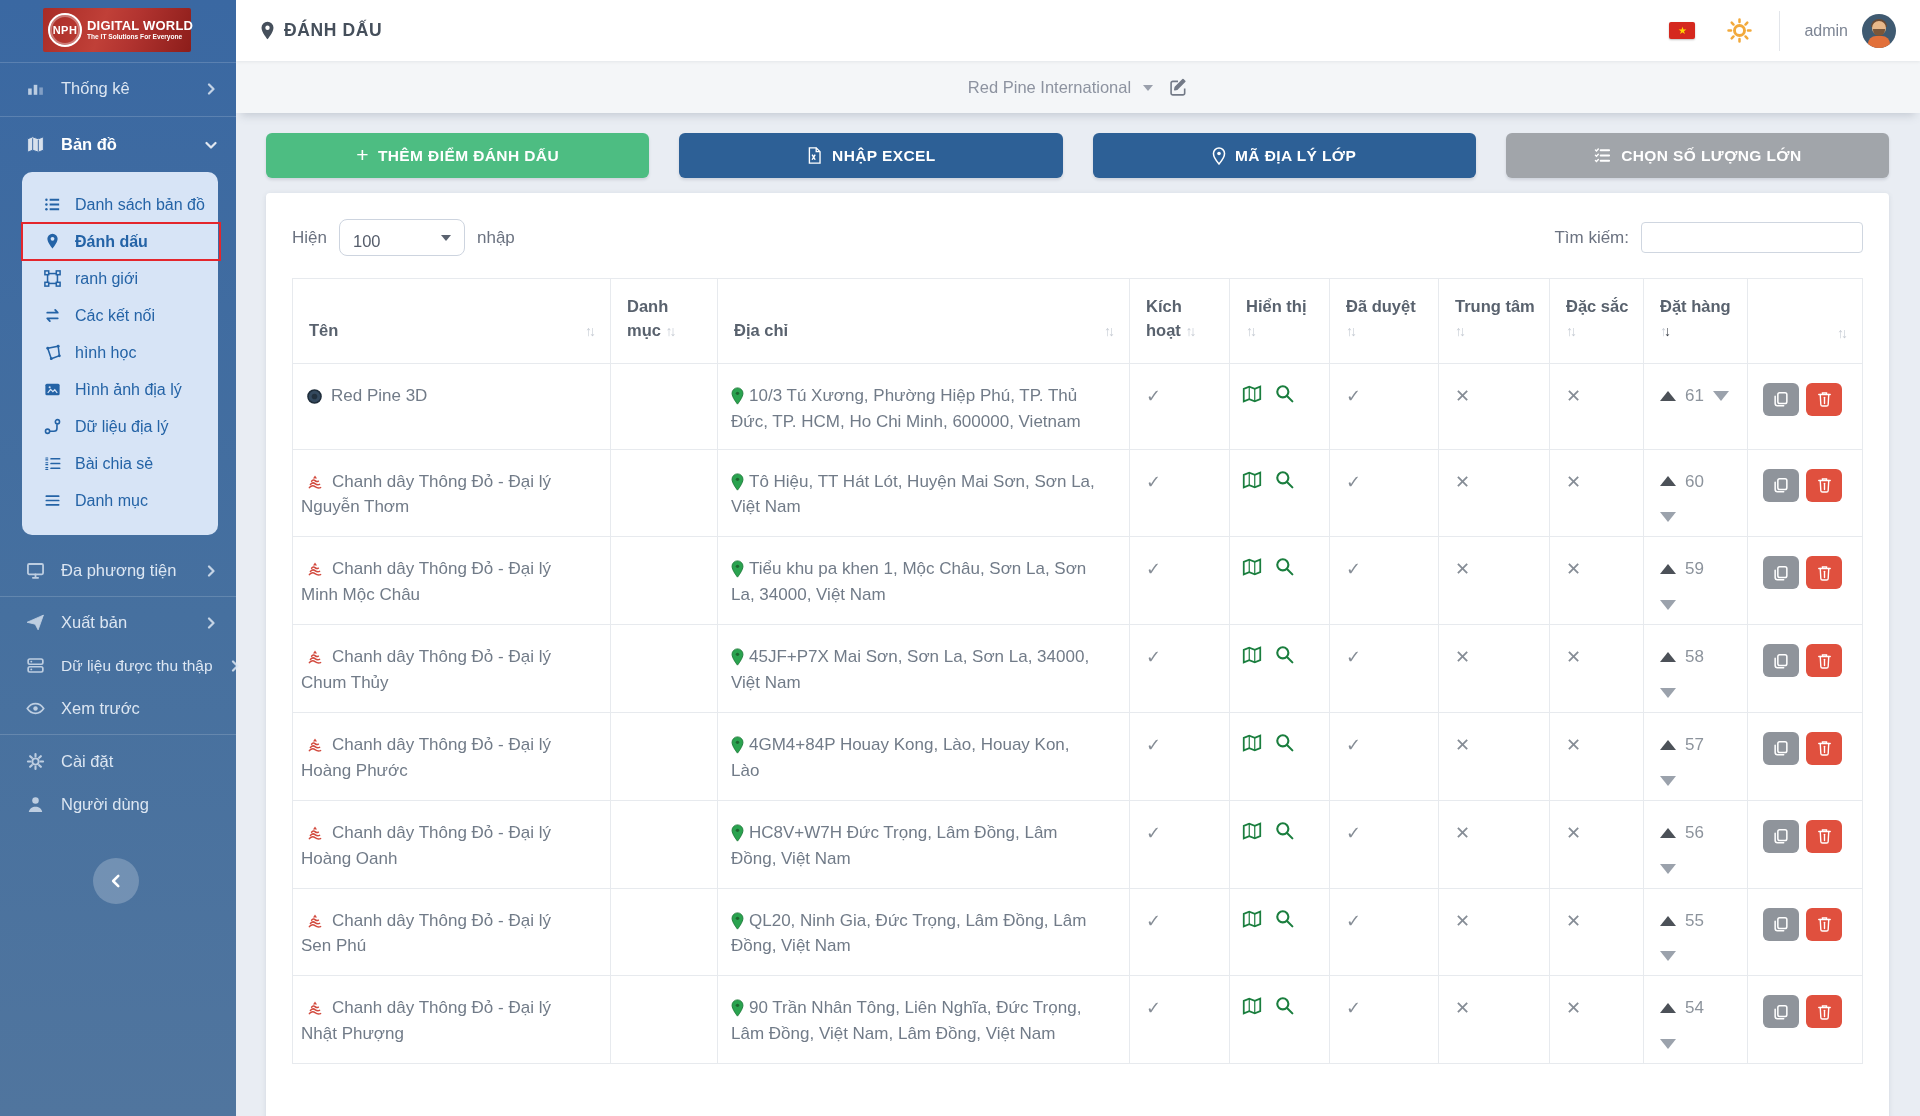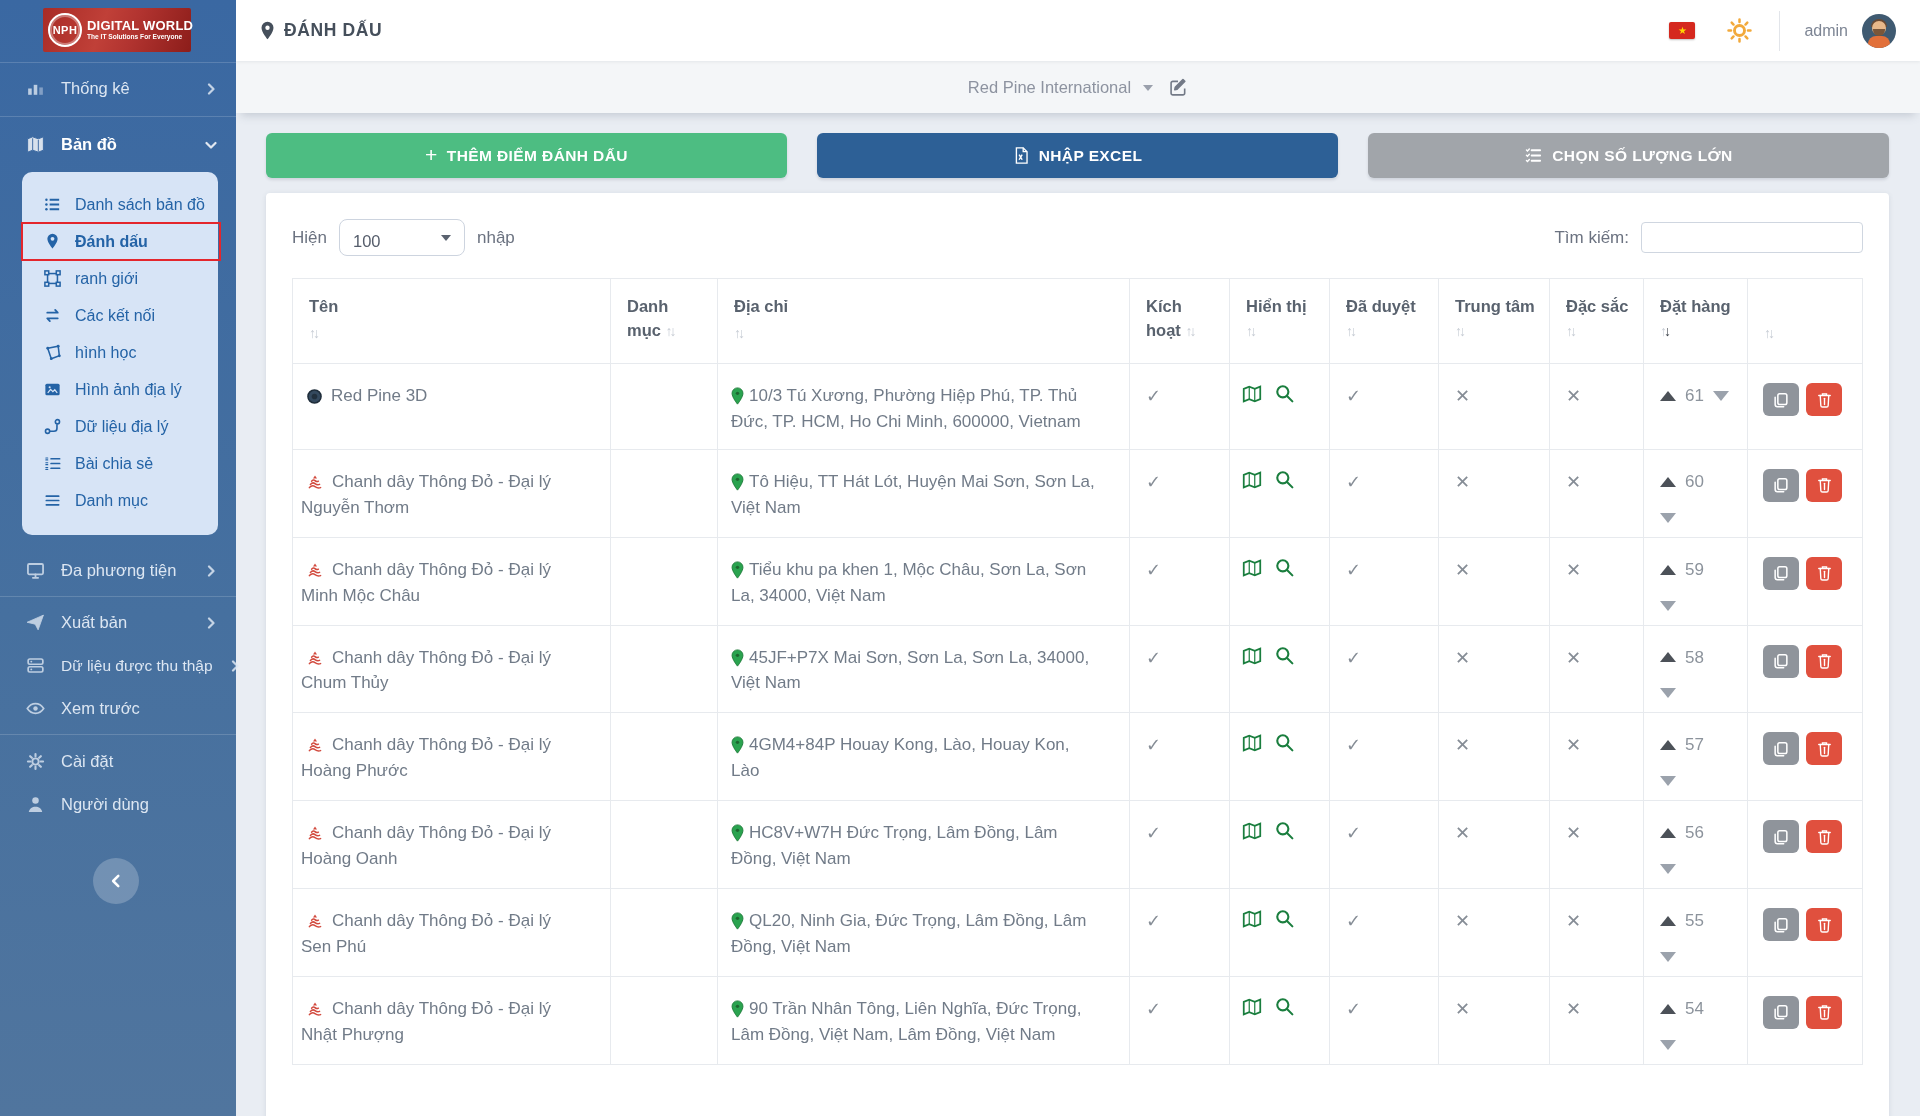--- a/index.html
+++ b/index.html
@@ -142,21 +142,21 @@
     font-family:inherit; font-size:15px; padding:0 8px; color:#444;
   }
 
   table { border-collapse:collapse; table-layout:fixed; width:1570px; }
   th, td { border:1px solid #e7eaee; }
   th {
     color:#59626e; font-size:16.5px; font-weight:700; text-align:left;
     padding:16px 14px 20px 16px; vertical-align:bottom; line-height:1.45;
     background:#fff;
   }
-  .th-flex { display:flex; justify-content:space-between; align-items:flex-start; gap:4px;flex-direction:column; }
+  .th-flex { display:flex; justify-content:space-between; align-items:center; gap:16px; }
   .sort { color:#c7ccd4; font-size:14px; letter-spacing:-3px; font-weight:400; white-space:nowrap; padding-right:3px; }
   .sort .dn-active { color:#3d434b; font-weight:700; }
   td {
     font-size:17px; color:#717b88; padding:19px 14px 14px 11px;
     vertical-align:top; line-height:1.52;
   }
   td.c-name { padding-right:52px; padding-left:8px; }
   td.c-addr { padding-right:34px; padding-left:13px; }
   td.c-glyph { padding-left:16px; color:#868d96; font-size:18px; }
   .row-icon { display:inline-block; vertical-align:-3px; margin:0 9px 0 6px; }
@@ -441,20 +441,27 @@
     <span>THÊM ĐIỂM ĐÁNH DẤU</span>
   </button>
   <button class="tb-btn tb-blue">
     <svg width="17" height="19" viewBox="0 0 20 22" fill="none" stroke="#fff" stroke-width="1.6">
         <path d="M4 2h8l4.5 4.5V20H4z"></path>
         <path d="M12 2v4.5h4.5"></path>
         <path d="M7.2 10l3.6 6M10.8 10l-3.6 6" stroke-width="1.7"></path>
       </svg>
     <span>NHẬP EXCEL</span>
   </button>
+  <button class="tb-btn tb-blue">
+    <svg width="14" height="18" viewBox="0 0 20 26" fill="none" stroke="#fff" stroke-width="2.2">
+        <path d="M10 1.5a8 8 0 0 0-8 8c0 6 8 15 8 15s8-9 8-15a8 8 0 0 0-8-8z"></path>
+        <circle cx="10" cy="9.4" r="2.6" fill="#fff" stroke="none"></circle>
+      </svg>
+    <span>MÃ ĐỊA LÝ LỚP</span>
+  </button>
   <button class="tb-btn tb-gray">
     <svg width="19" height="19" viewBox="0 0 20 20" fill="none" stroke="#fff" stroke-width="1.9" stroke-linecap="round">
         <path d="M8 4.5h9M8 10h9M8 15.5h9"></path>
         <path d="M2.6 4.2l1.1 1.1 1.9-2.1M2.6 9.7l1.1 1.1 1.9-2.1M2.6 15.2l1.1 1.1 1.9-2.1" stroke-width="1.5"></path>
       </svg>
     <span>CHỌN SỐ LƯỢNG LỚN</span>
   </button>
 </div>
 
 <main class="card">

